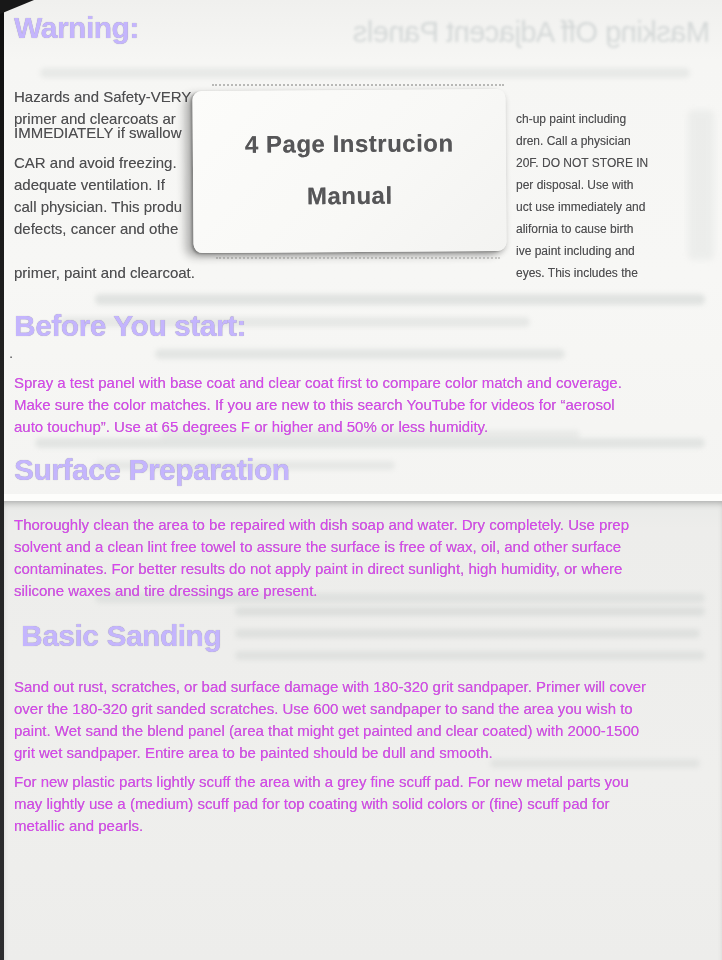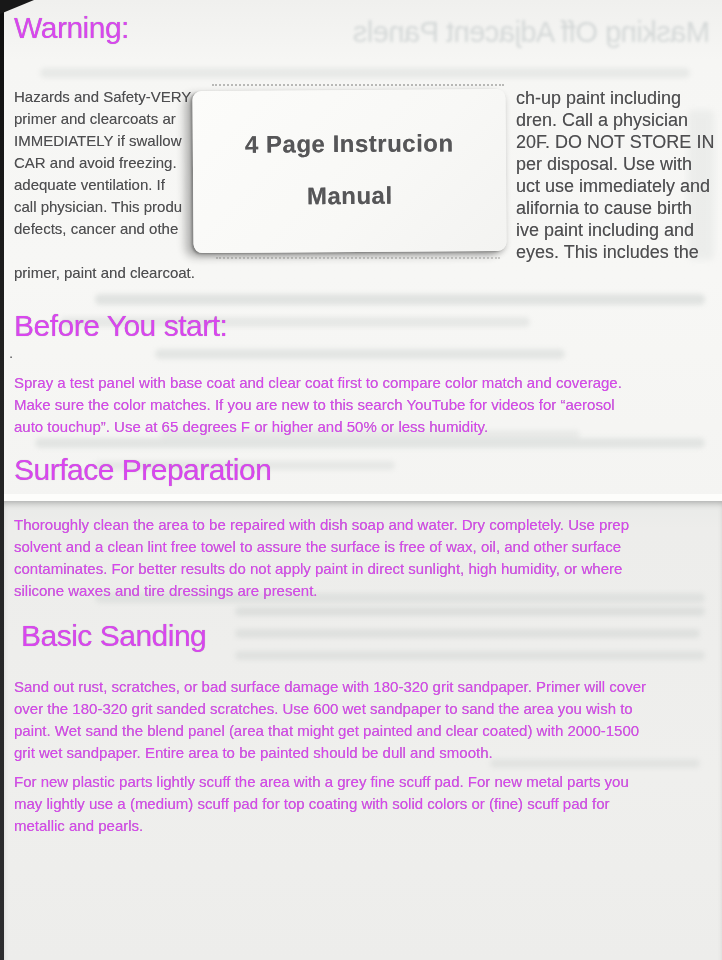--- a/index.html
+++ b/index.html
@@ -45,32 +45,33 @@
     white-space:nowrap;z-index:1;letter-spacing:-0.5px;
   }
   .ghost-line{
     position:absolute;background:#aeb6b4;border-radius:5px;
     filter:blur(2.6px);z-index:1;
   }
   
   .heading{
     position:absolute;left:14px;
     font-size:30px;line-height:36px;letter-spacing:-0.5px;
-    color:#d946ef;z-index:2;white-space:nowrap;
+    color:#c4b5fd;z-index:2;white-space:nowrap;
     text-shadow:0 0 0.7px rgba(70,70,72,0.55);
+    font-weight:bold;
   }
   
   .bodyline{
     position:absolute;left:14px;
     font-size:15px;line-height:20px;color:#d946ef;
     white-space:nowrap;z-index:2;
     text-shadow:0 0 0.6px rgba(80,80,82,0.5);
   }
   .wl{position:absolute;left:14px;font-size:15px;color:#4e4e50;white-space:nowrap;z-index:2;text-shadow:0 0 0.6px rgba(80,80,82,0.5);}
-  .wr{position:absolute;left:516px;font-size:18px;color:#4e4e50;white-space:nowrap;z-index:2;text-shadow:0 0 0.6px rgba(80,80,82,0.5);}
+  .wr{position:absolute;left:516px;font-size:12px;color:#4e4e50;white-space:nowrap;z-index:2;text-shadow:0 0 0.6px rgba(80,80,82,0.5);margin-top:24px;}
   .stray{position:absolute;left:9px;top:344px;font-size:15px;color:#55555a;z-index:2;}
   
   .perf{position:absolute;height:0;border-top:2px dotted #ababa9;z-index:3;}
   .sticker{
     position:absolute;left:193px;top:90px;width:313px;height:162px;
     background:linear-gradient(135deg,#fcfcfa 0%,#f8f8f6 60%,#f3f3f1 100%);
     border-radius:9px;
     box-shadow:-8px 4px 9px rgba(35,35,35,0.32),-2px 1px 2px rgba(35,35,35,0.28),0 3px 5px rgba(60,60,60,0.22);
     transform:rotate(-0.4deg);
     z-index:5;
@@ -109,21 +110,21 @@
   <div class="ghost-line" style="left:235px;top:629px;width:465px;height:9px;opacity:.24"></div>
   <div class="ghost-line" style="left:235px;top:651px;width:470px;height:9px;opacity:.22"></div>
   <div class="ghost-line" style="left:490px;top:759px;width:210px;height:9px;opacity:.20"></div>
 
   <div class="heading" style="top:10px">Warning:</div>
 
   <span class="wl" style="top:88px">Hazards and Safety-VERY</span>
   <span class="wr" style="top:88px">ch-up paint including</span>
   <span class="wl" style="top:110px">primer and clearcoats ar</span>
   <span class="wr" style="top:110px">dren. Call a physician</span>
-  <span class="wl" style="top:132px">IMMEDIATELY if swallow</span>
+  <span class="wl" style="top:124px">IMMEDIATELY if swallow</span>
   <span class="wr" style="top:132px">20F. DO NOT STORE IN</span>
   <span class="wl" style="top:154px">CAR and avoid freezing.</span>
   <span class="wr" style="top:154px">per disposal. Use with</span>
   <span class="wl" style="top:176px">adequate ventilation. If</span>
   <span class="wr" style="top:176px">uct use immediately and</span>
   <span class="wl" style="top:198px">call physician. This produ</span>
   <span class="wr" style="top:198px">alifornia to cause birth</span>
   <span class="wl" style="top:220px">defects, cancer and othe</span>
   <span class="wr" style="top:220px">ive paint including and</span>
   <span class="wr" style="top:242px">eyes. This includes the</span>

